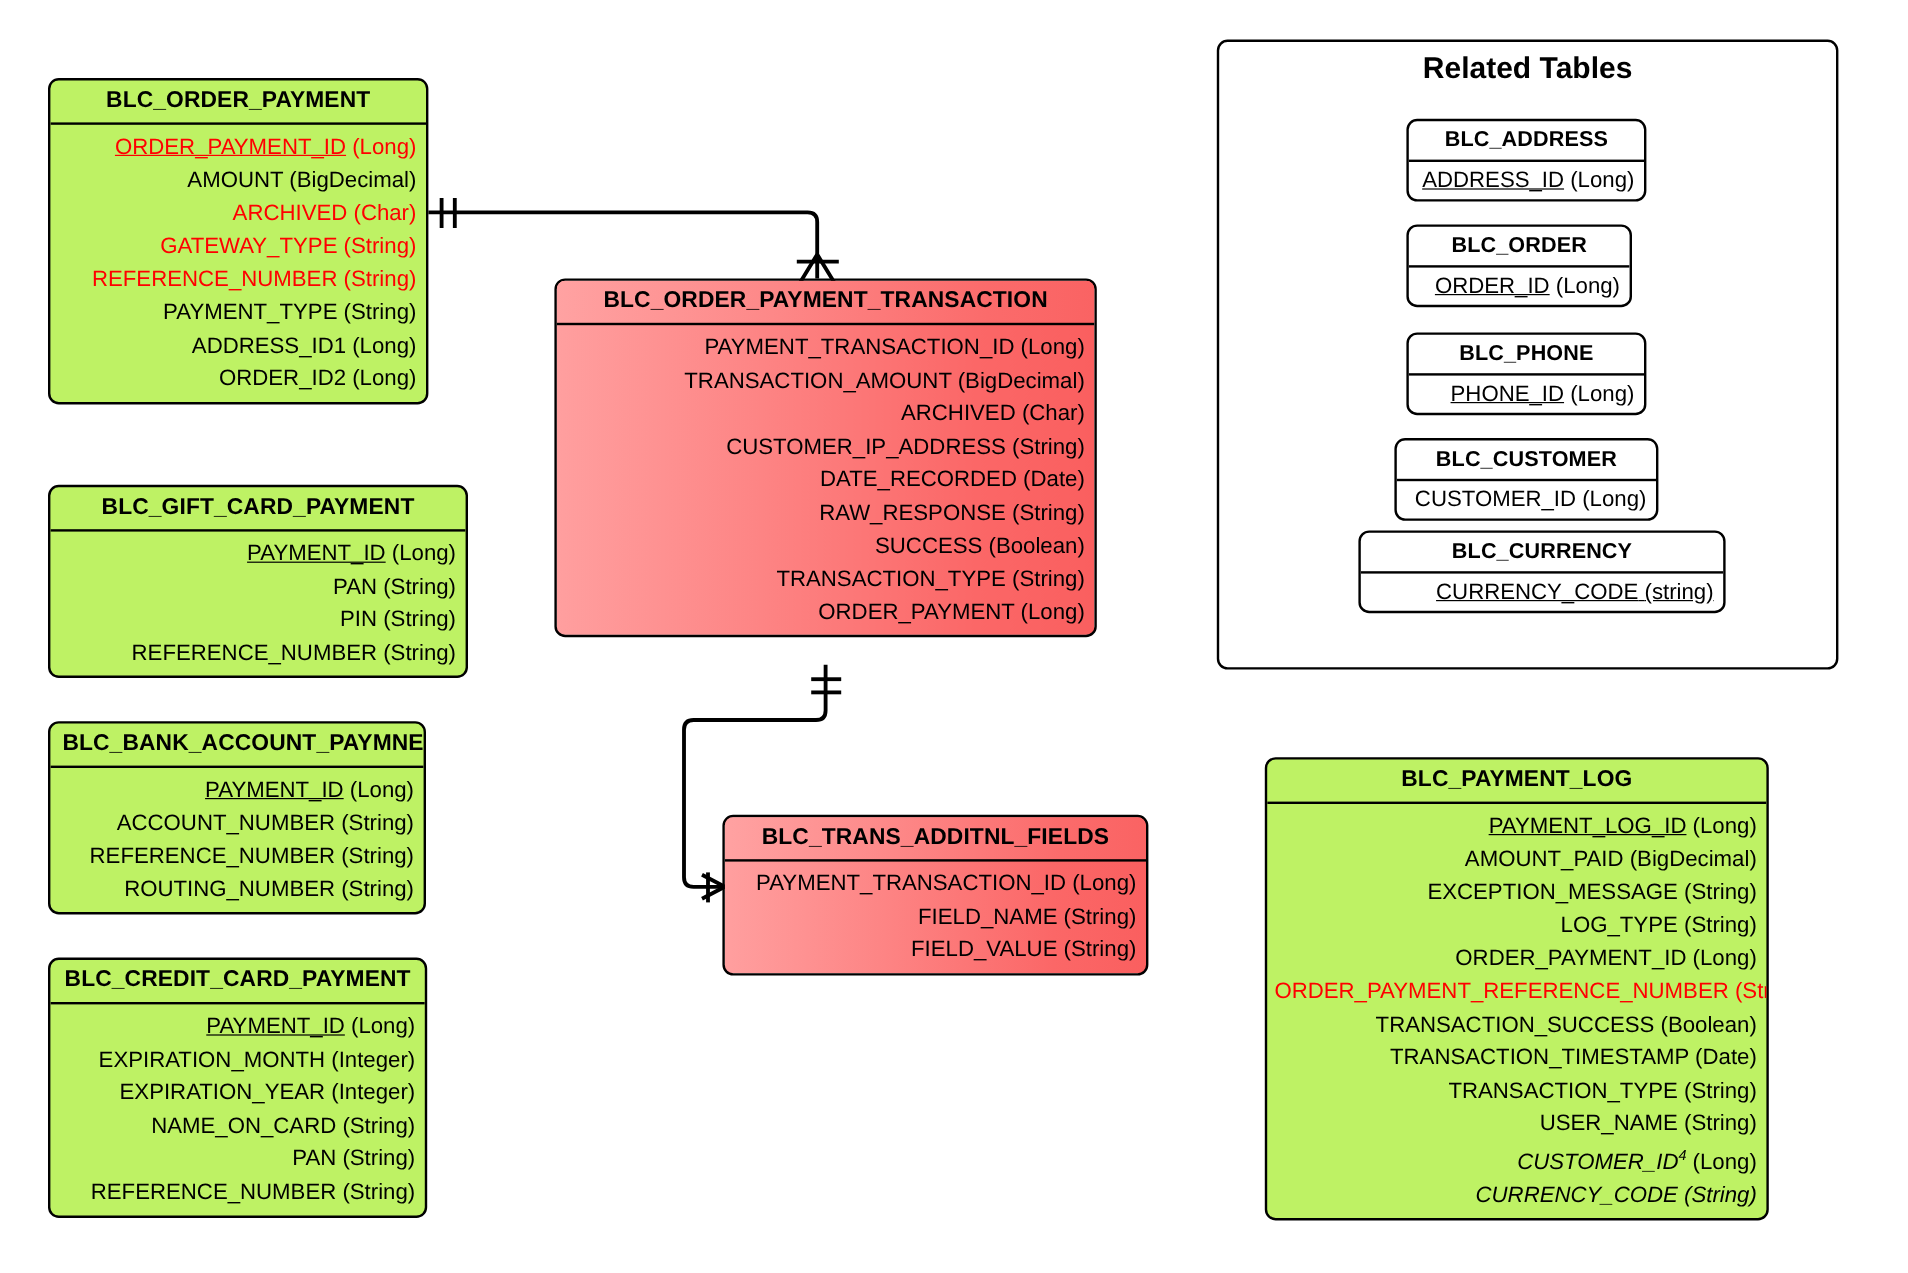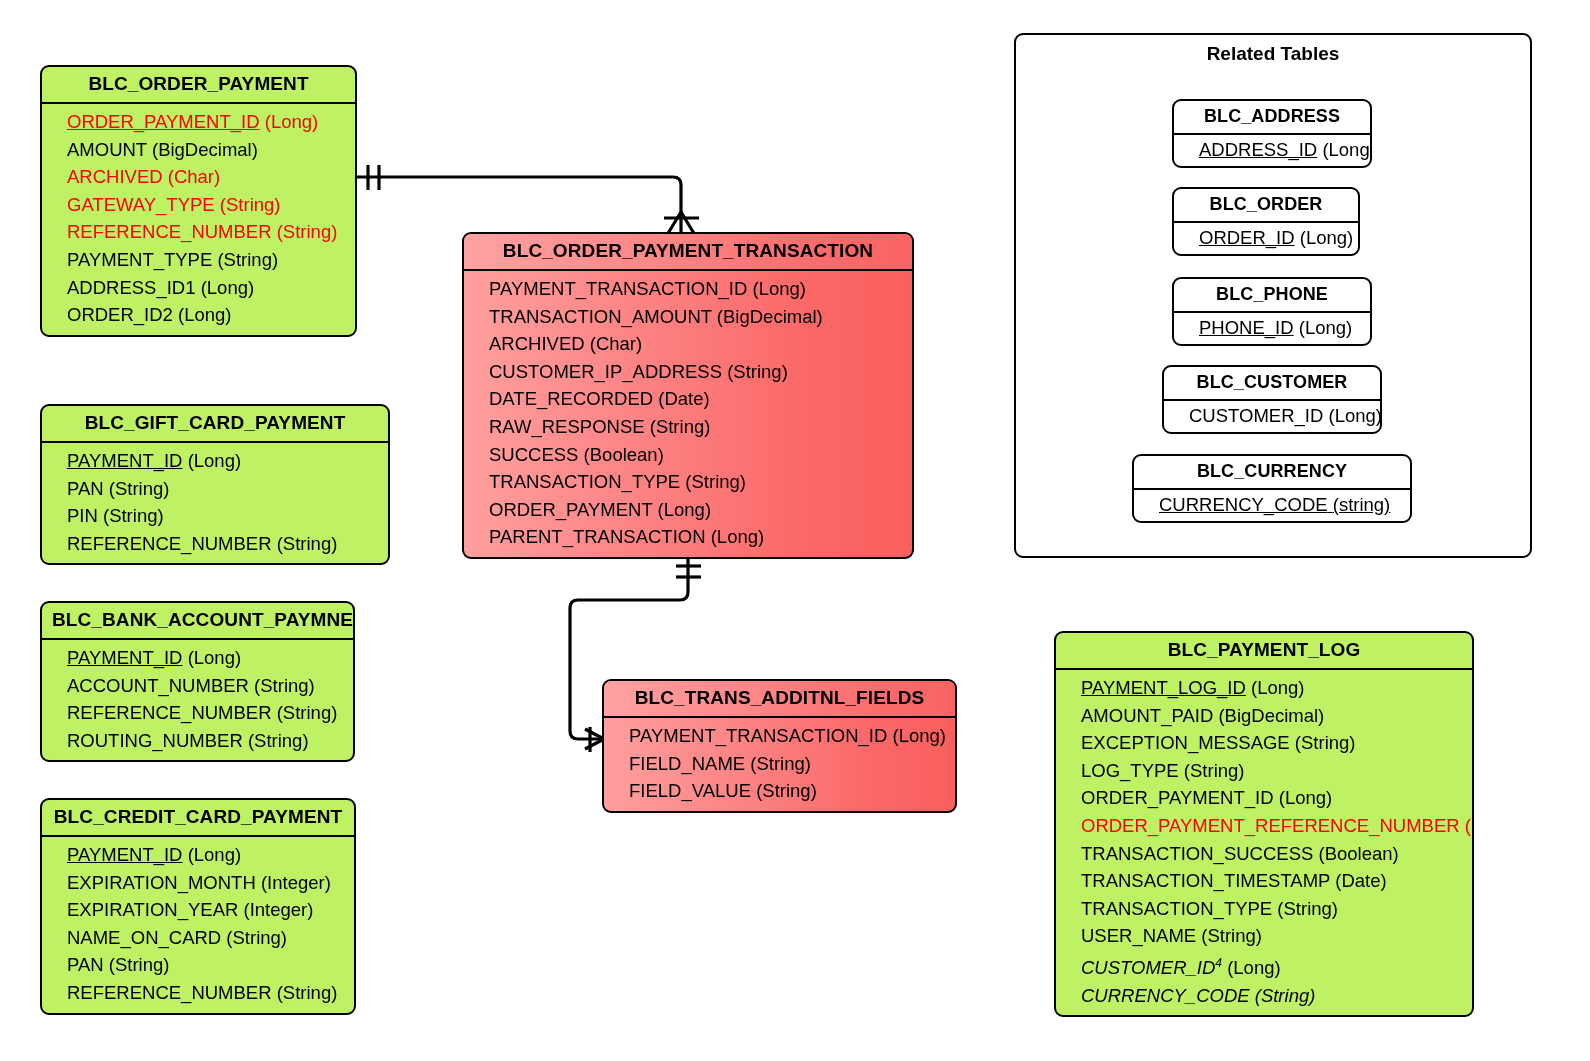--- a/index.html
+++ b/index.html
@@ -35,22 +35,23 @@
     border-bottom: 2.5px solid #000000;
     white-space: nowrap;
   }
   .entity .ent-body {
     padding: 4px 0 6px 0;
   }
   .entity .attr {
     font-size: 18.5px;
     color: #000000;
     line-height: 27.6px;
-    padding: 0 8px 0 25px;
+    padding: 0 8px 0 6px;
     white-space: nowrap;
+    text-align: right;
   }
   .entity .attr.pk > .nm { text-decoration: underline; }
   .entity .attr.red { color: #ff0000; }
   .entity .attr.italic { font-style: italic; }
   .entity .attr .sup { font-size: 12px; vertical-align: super; }
 
   
   .entity.hot {
     background: linear-gradient(90deg, #ff9f9f 0%, #fd8484 38%, #fb6767 78%, #fa5f5f 100%);
   }
@@ -73,21 +74,21 @@
     position: absolute;
     box-sizing: border-box;
     border: 2.5px solid #000000;
     border-radius: 9px;
     background: #ffffff;
   }
   .group-title {
     position: absolute;
     text-align: center;
     font-weight: bold;
-    font-size: 19px;
+    font-size: 25px;
     color: #000000;
   }
 
   
   .connector-layer {
     position: absolute;
     left: 0; top: 0;
     width: 1590px;
     height: 1061px;
     pointer-events: none;
@@ -170,21 +171,20 @@
   <div class="ent-body">
     <div class="attr"><span class="nm">PAYMENT_TRANSACTION_ID</span> <span>(Long)</span></div>
     <div class="attr"><span class="nm">TRANSACTION_AMOUNT</span> <span>(BigDecimal)</span></div>
     <div class="attr"><span class="nm">ARCHIVED</span> <span>(Char)</span></div>
     <div class="attr"><span class="nm">CUSTOMER_IP_ADDRESS</span> <span>(String)</span></div>
     <div class="attr"><span class="nm">DATE_RECORDED</span> <span>(Date)</span></div>
     <div class="attr"><span class="nm">RAW_RESPONSE</span> <span>(String)</span></div>
     <div class="attr"><span class="nm">SUCCESS</span> <span>(Boolean)</span></div>
     <div class="attr"><span class="nm">TRANSACTION_TYPE</span> <span>(String)</span></div>
     <div class="attr"><span class="nm">ORDER_PAYMENT</span> <span>(Long)</span></div>
-    <div class="attr"><span class="nm">PARENT_TRANSACTION</span> <span>(Long)</span></div>
   </div>
 </div>
 
 <div class="entity hot" style="left:602px; top:679px; width:355px;">
   <div class="ent-title">BLC_TRANS_ADDITNL_FIELDS</div>
   <div class="ent-body">
     <div class="attr"><span class="nm">PAYMENT_TRANSACTION_ID</span> <span>(Long)</span></div>
     <div class="attr"><span class="nm">FIELD_NAME</span> <span>(String)</span></div>
     <div class="attr"><span class="nm">FIELD_VALUE</span> <span>(String)</span></div>
   </div>
@@ -214,21 +214,21 @@
   </div>
 </div>
 
 <div class="entity plain" style="left:1162px; top:365px; width:220px;">
   <div class="ent-title">BLC_CUSTOMER</div>
   <div class="ent-body">
     <div class="attr"><span class="nm">CUSTOMER_ID</span> <span>(Long)</span></div>
   </div>
 </div>
 
-<div class="entity plain" style="left:1132px; top:454px; width:280px;">
+<div class="entity plain" style="left:1132px; top:442px; width:306px;">
   <div class="ent-title">BLC_CURRENCY</div>
   <div class="ent-body">
     <div class="attr pk"><span class="nm" style="text-decoration:underline;"><span>CURRENCY_CODE</span> <span>(string)</span></span></div>
   </div>
 </div>
 
 <div class="entity" style="left:1054px; top:631px; width:420px;">
   <div class="ent-title">BLC_PAYMENT_LOG</div>
   <div class="ent-body">
     <div class="attr pk"><span class="nm">PAYMENT_LOG_ID</span> <span>(Long)</span></div>

